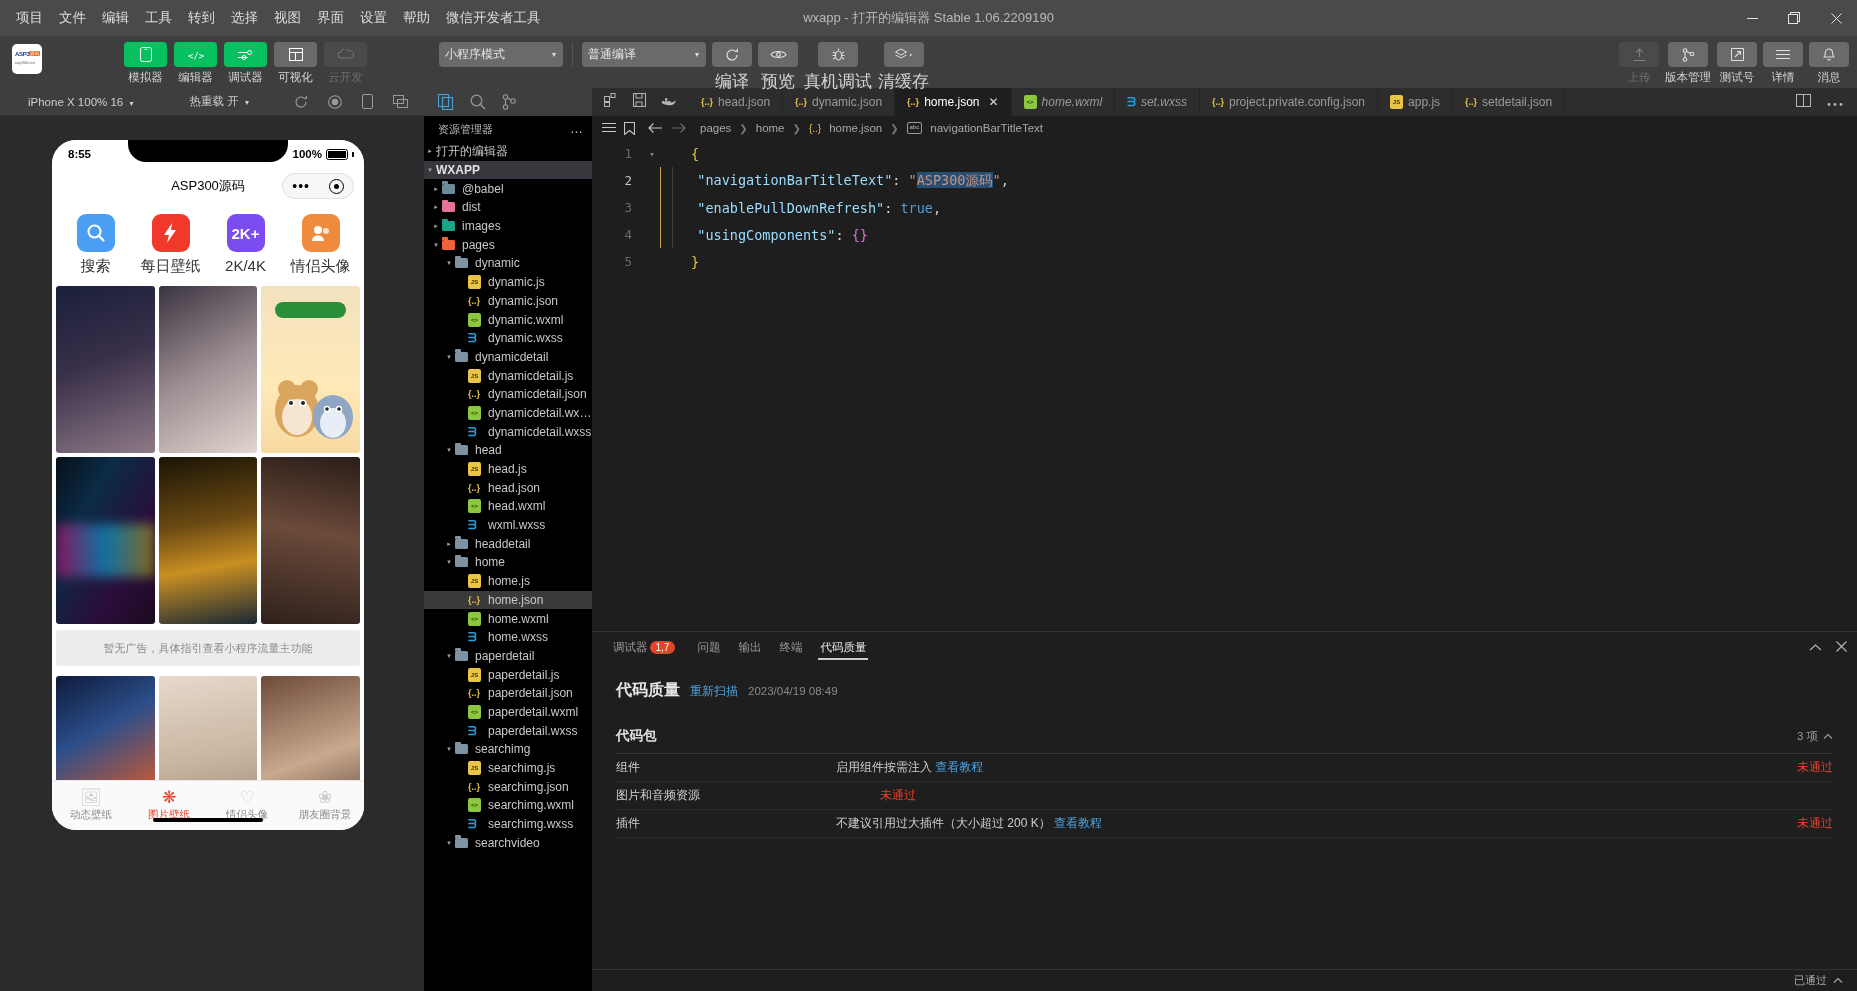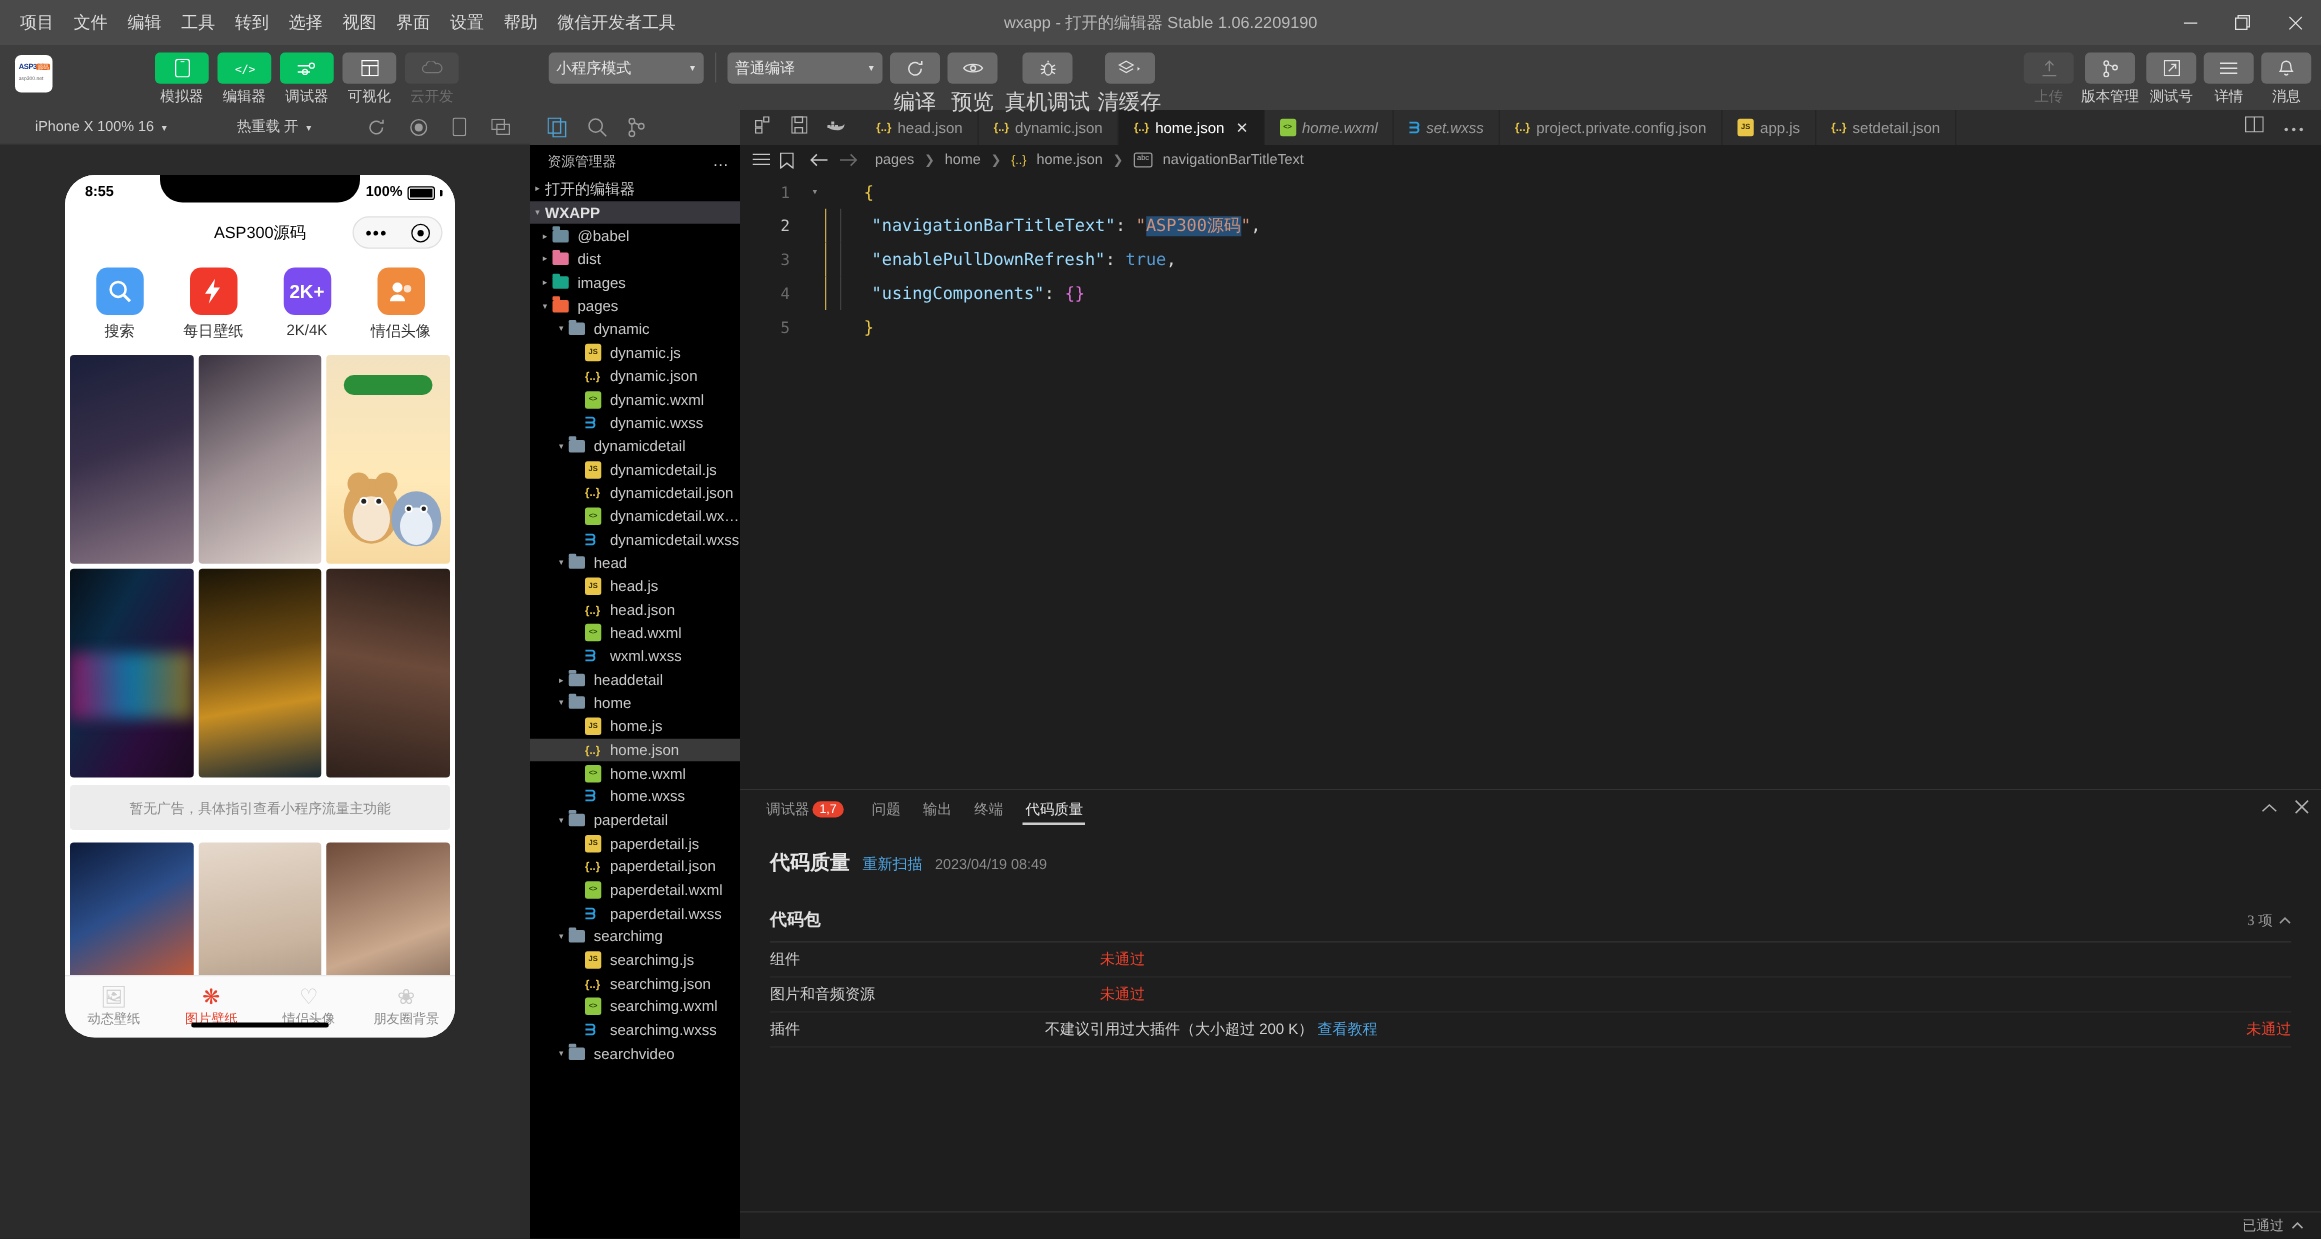--- a/index.html
+++ b/index.html
@@ -152,21 +152,21 @@
     content: ''; width: 5px; height: 5px; background: #000; border-radius: 50%;
   }
   .phone-body { flex: 1; overflow: hidden; background: #fff; position: relative; }
 
   .quick-row { display: flex; padding: 10px 6px 6px; justify-content: space-around; }
   .quick { display: flex; flex-direction: column; align-items: center; width: 60px; }
   .quick .ic {
     width: 38px; height: 38px; border-radius: 9px; display: flex;
     align-items: center; justify-content: center; color: #fff; font-size: 17px; font-weight: bold;
   }
-  .quick .nm { font-size: 12px; color: #333; margin-top: 5px; }
+  .quick .nm { font-size: 15px; color: #333; margin-top: 5px; }
 
   .grid3 { display: grid; grid-template-columns: repeat(3, 1fr); gap: 4px; padding: 4px 4px 0; }
   .cell { height: 167px; border-radius: 3px; overflow: hidden; position: relative; }
   .adbar {
     margin: 6px 4px; height: 36px; background: #ececec; border-radius: 3px;
     display: flex; align-items: center; justify-content: center;
     font-size: 11px; color: #8b8b8b;
   }
   .phone-tabbar {
     height: 50px; flex: 0 0 50px; background: #fafafa; border-top: 1px solid #e8e8e8;
@@ -280,21 +280,21 @@
   .cq-body { flex: 1; overflow: hidden; padding: 18px 24px 0 24px; }
   .cq-title-row { display: flex; align-items: baseline; gap: 10px; }
   .cq-title { font-size: 16px; color: #e6e6e6; font-weight: bold; }
   .cq-rescan { font-size: 12px; color: #4da3e0; }
   .cq-date { font-size: 11.5px; color: #8a8a8a; }
   .cq-sub-row {
     display: flex; align-items: center; justify-content: space-between;
     margin-top: 26px; padding-bottom: 8px; border-bottom: 1px solid #333;
   }
   .cq-sub { font-size: 13.5px; color: #e0e0e0; font-weight: bold; }
-  .cq-count { font-size: 11.5px; color: #9a9a9a; display: flex; align-items: center; gap: 5px; font-family: Liberation Serif, serif; }
+  .cq-count { font-size: 11.5px; color: #9a9a9a; display: flex; align-items: center; gap: 5px; }
   .cq-row {
     display: flex; align-items: center; height: 28px; font-size: 12px;
     border-bottom: 1px solid #2a2a2a;
   }
   .cq-c1 { width: 220px; flex: 0 0 220px; color: #cfcfcf; }
   .cq-c2 { flex: 1; color: #cfcfcf; }
   .cq-c2 a { color: #4da3e0; }
   .cq-c3 { width: 80px; flex: 0 0 80px; text-align: right; color: #e8412c; }
 
   
@@ -1236,20 +1236,21 @@
             <span class="cq-count">
               <span>3 项</span>
               <svg width="10" height="7" viewBox="0 0 10 7">
                   <path d="M1 5.5L5 1.5l4 4" fill="none" stroke="#9a9a9a" stroke-width="1.2"></path>
                 </svg>
             </span>
           </div>
           <div id="cq-rows">
               <div class="cq-row">
                 <span class="cq-c1">组件</span>
+                <span class="cq-c2">启用组件按需注入 <a>查看教程</a></span>
                 <span class="cq-c3">未通过</span>
               </div>
               <div class="cq-row">
                 <span class="cq-c1">图片和音频资源</span>
                 <span class="cq-c3">未通过</span>
               </div>
               <div class="cq-row">
                 <span class="cq-c1">插件</span>
                 <span class="cq-c2">不建议引用过大插件（大小超过 200 K） <a>查看教程</a></span>
                 <span class="cq-c3">未通过</span>

